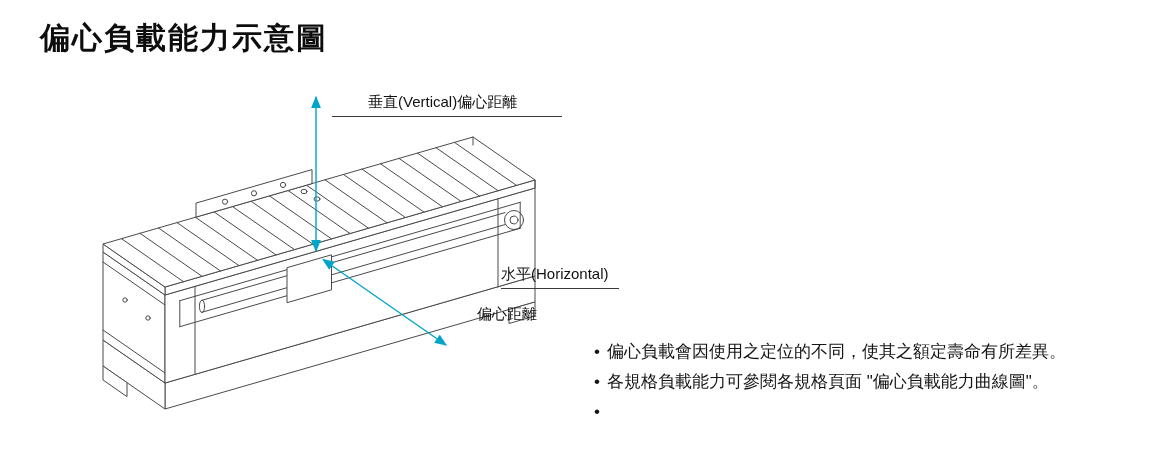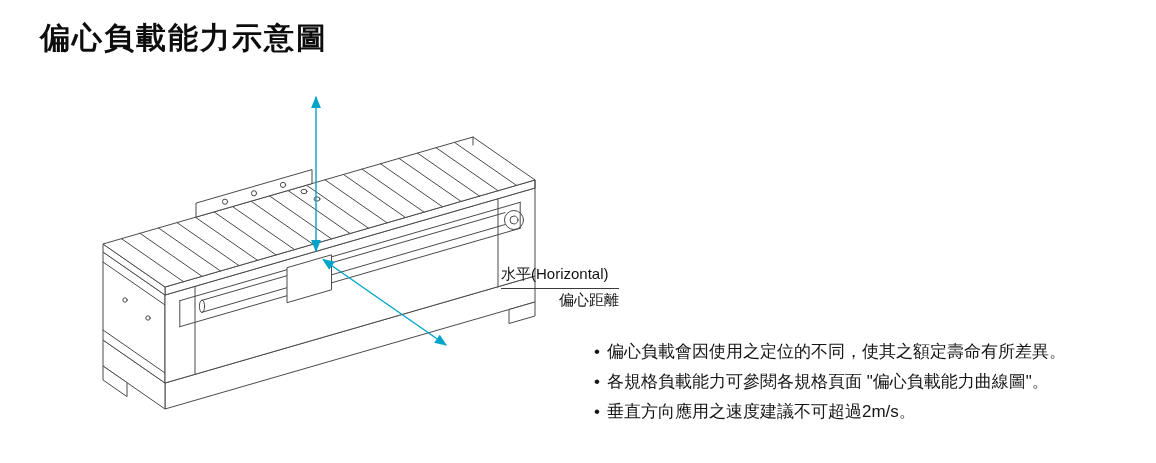--- a/index.html
+++ b/index.html
@@ -9,21 +9,21 @@
   .title { position:absolute; left:40px; top:18px; font-size:30px; font-weight:700; letter-spacing:2px; color:#0d0d0d;text-align:center; }
   .drawing-svg { position:absolute; left:0; top:0; width:1156px; height:463px; }
   .ln  { stroke:var(--line); fill:none; stroke-width:1; stroke-linejoin:round; stroke-linecap:round; }
   .lnf { stroke:var(--line); fill:#fff; stroke-width:1; stroke-linejoin:round; }
   .accent-line { stroke:var(--accent); fill:none; stroke-width:1.4; }
   .accent-fill { fill:var(--accent); stroke:none; }
   .label-vertical { position:absolute; left:332px; top:93px; width:230px; padding:0 0 4px 36px;
                     font-size:15px; border-bottom:1px solid #3a3a3a; white-space:nowrap; }
   .label-horizontal { position:absolute; left:477px; top:263px; font-size:15px; line-height:1.5; }
   .label-horizontal .l1 { display:inline-block; min-width:118px; border-bottom:1px solid #3a3a3a; padding-bottom:2px;margin-left:24px; }
-  .label-horizontal .l2 { display:block; margin-top:0;text-align:right; }
+  .label-horizontal .l2 { display:block; margin-top:14px; }
   .notes { position:absolute; left:594px; top:337px; list-style:none; font-size:17px; line-height:30px; color:#151515; }
   .notes li { display:flex; align-items:flex-start; }
   .notes .b { margin-right:7px; }
 </style>
 </head>
 <body>
 
 <div class="page">
 
   <h1 class="title">偏心負載能力示意圖</h1>
@@ -78,34 +78,36 @@
     </g>
 
     <g>
       <line class="accent-line" x1="316" y1="174" x2="316" y2="97" marker-end="url(#ah)"></line>
       <line class="accent-line" x1="316" y1="174" x2="316" y2="251" marker-end="url(#ah)"></line>
       <line class="accent-line" x1="384" y1="302" x2="323" y2="259.5" marker-end="url(#ah)"></line>
       <line class="accent-line" x1="384" y1="302" x2="446" y2="345" marker-end="url(#ah)"></line>
     </g>
   </svg>
 
+  <div class="label-vertical">
+    <span>垂直(Vertical)偏心距離</span>
+  </div>
 
   <div class="label-horizontal">
     <span class="l1">水平(Horizontal)</span>
     <span class="l2">偏心距離</span>
   </div>
 
   <ul class="notes">
     <li>
       <span class="b">•</span>
       <span>偏心負載會因使用之定位的不同，使其之額定壽命有所差異。</span>
     </li>
     <li>
       <span class="b">•</span>
       <span>各規格負載能力可參閱各規格頁面 "偏心負載能力曲線圖"。</span>
     </li>
     <li>
       <span class="b">•</span>
-      <span>垂直方向應用之速度建議不可超過2m/s。</span>
     </li>
   </ul>
 
 </div>
 
 </body></html>

